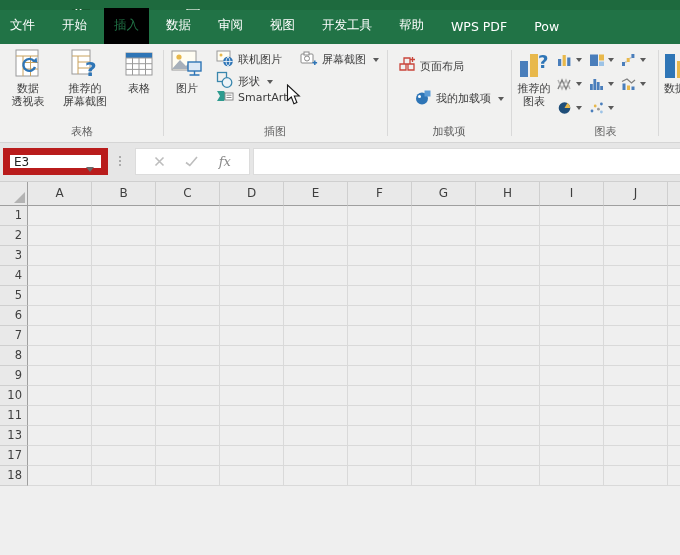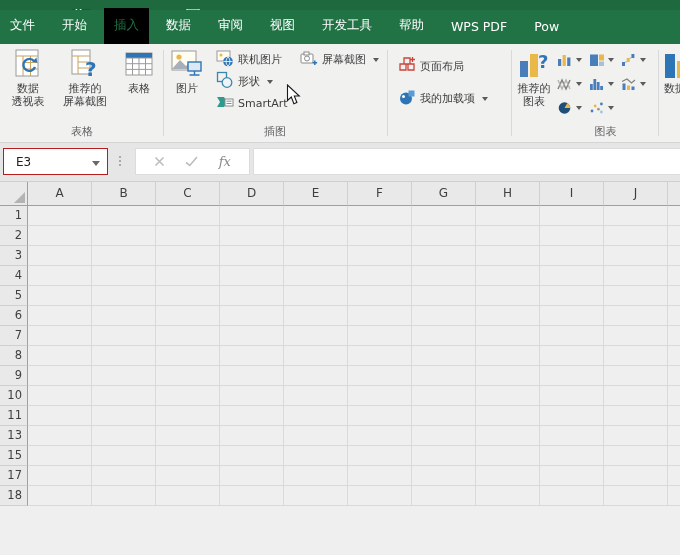--- a/index.html
+++ b/index.html
@@ -32,21 +32,21 @@
                font-size:11px; color:#3c3c3c; white-space:nowrap; }
   .caret { width:0; height:0; border-left:3px solid transparent; border-right:3px solid transparent;
            border-top:4px solid #5a5a5a; margin-left:3px; }
   .chart-grid { position:absolute; left:43px; top:4px; display:grid;
                 grid-template-columns:repeat(3,32px); grid-auto-rows:24px; align-items:center; }
   .mini-btn { display:flex; align-items:center; padding:1px 1px; }
   
   .fbar { position:absolute; top:143px; left:0; right:0; height:39px; background:#e6e6e6;
           border-bottom:1px solid #cfcfcf; }
   .namebox { position:absolute; left:3px; top:5px; width:105px; height:27px; background:#fff;
-             border:1px solid #b91c1c; display:flex; align-items:center; padding-left:12px;
+             border:7px solid #b91c1c; display:flex; align-items:center; padding-left:4px;
              font-size:12px; color:#222; }
   .namebox .nb-caret { position:absolute; right:7px; top:12px; width:0; height:0;
              border-left:4px solid transparent; border-right:4px solid transparent; border-top:5px solid #6a6a6a; }
   .dots { position:absolute; left:119px; top:11px; }
   .dots i { display:block; width:2px; height:2px; background:#ababab; margin:2px 0; }
   .fxbox { position:absolute; left:135px; top:5px; width:115px; height:27px; background:#fff;
            border:1px solid #dcdcdc; display:flex; align-items:center; justify-content:space-around; padding:0 8px; }
   .fx-text { font-style:italic; font-family:"DejaVu Serif","Liberation Serif",serif; font-size:13px; color:#8a8a8a; }
   .finput { position:absolute; left:253px; top:5px; right:0; height:27px; background:#fff;
             border:1px solid #dcdcdc; border-right:none; }
@@ -189,21 +189,21 @@
     <div class="small-btn" style="left:50px;top:28px">
       <span>
         <svg width="18" height="18" viewBox="0 0 18 18">
           <rect x="1.5" y="1.5" width="9" height="9" fill="none" stroke="#3a87ad" stroke-width="1.3"></rect>
           <circle cx="11" cy="11.5" r="4.8" fill="#eef4f8" stroke="#3a87ad" stroke-width="1.3"></circle>
         </svg>
       </span>
       <span>形状</span>
       <span class="caret"></span>
     </div>
-    <div class="small-btn" style="left:50px;top:50px">
+    <div class="small-btn" style="left:50px;top:44px">
       <span>
         <svg width="18" height="18" viewBox="0 0 18 18">
           <path d="M1 4 h7 l3 5 -3 5 h-7 l3 -5 z" fill="#2e9b8f"></path>
           <rect x="9" y="6" width="8" height="7" fill="#ffffff" stroke="#8a8a8a"></rect>
           <path d="M10.5 8.2 h5 M10.5 10.5 h5" stroke="#8a8a8a"></path>
         </svg>
       </span>
       <span>SmartArt</span>
     </div>
     <div class="small-btn" style="left:134px;top:6px">
@@ -225,31 +225,32 @@
   <div class="group" style="left:390px;width:118px">
     <div class="small-btn" style="left:8px;top:13px">
       <span>
         <svg width="18" height="18" viewBox="0 0 18 18">
           <path d="M2 8 h6 v6 h-6 z M10 8 h6 v6 h-6 z M6 2 h6 v6 h-6 z" fill="none" stroke="#c9443a" stroke-width="1.3"></path>
           <path d="M14.5 1 v5 M12 3.5 h5" stroke="#c9443a" stroke-width="1.3"></path>
         </svg>
       </span>
       <span>页面布局</span>
     </div>
-    <div class="small-btn" style="left:8px;top:45px">
+    <div class="small-btn" style="left:24px;top:45px">
       <span>
         <svg width="18" height="18" viewBox="0 0 18 18">
           <circle cx="8" cy="10.5" r="6" fill="#2e75b6"></circle>
           <rect x="10.5" y="2.5" width="6" height="6" fill="#5b9bd5"></rect>
           <circle cx="5.5" cy="8.5" r="1.5" fill="#ffffff"></circle>
         </svg>
       </span>
       <span>我的加载项</span>
       <span class="caret"></span>
     </div>
+    <div class="group-label">加载项</div>
   </div>
   <div class="gsep" style="left:511px"></div>
 
   <div class="group" style="left:513px;width:145px">
     <div class="big-btn" style="left:0px;width:42px">
       <div class="bicon">
         <svg width="32" height="32" viewBox="0 0 32 32">
           <rect x="2" y="13" width="8" height="16" fill="#4a7ebb"></rect>
           <rect x="12" y="6" width="8" height="23" fill="#e8b84b"></rect>
           <text x="20" y="20" font-size="18" font-weight="bold" fill="#2e75b6">?</text>
@@ -554,34 +555,20 @@
         <div class="cell"></div>
         <div class="cell"></div>
         <div class="cell"></div>
         <div class="cell"></div>
         <div class="cell"></div>
         <div class="cell"></div>
         <div class="cell"></div>
         <div class="cell"></div>
       </div>
       <div class="row">
-        <div class="rh">15</div>
-        <div class="cell"></div>
-        <div class="cell"></div>
-        <div class="cell"></div>
-        <div class="cell"></div>
-        <div class="cell"></div>
-        <div class="cell"></div>
-        <div class="cell"></div>
-        <div class="cell"></div>
-        <div class="cell"></div>
-        <div class="cell"></div>
-        <div class="cell"></div>
-      </div>
-      <div class="row">
         <div class="rh">17</div>
         <div class="cell"></div>
         <div class="cell"></div>
         <div class="cell"></div>
         <div class="cell"></div>
         <div class="cell"></div>
         <div class="cell"></div>
         <div class="cell"></div>
         <div class="cell"></div>
         <div class="cell"></div>

